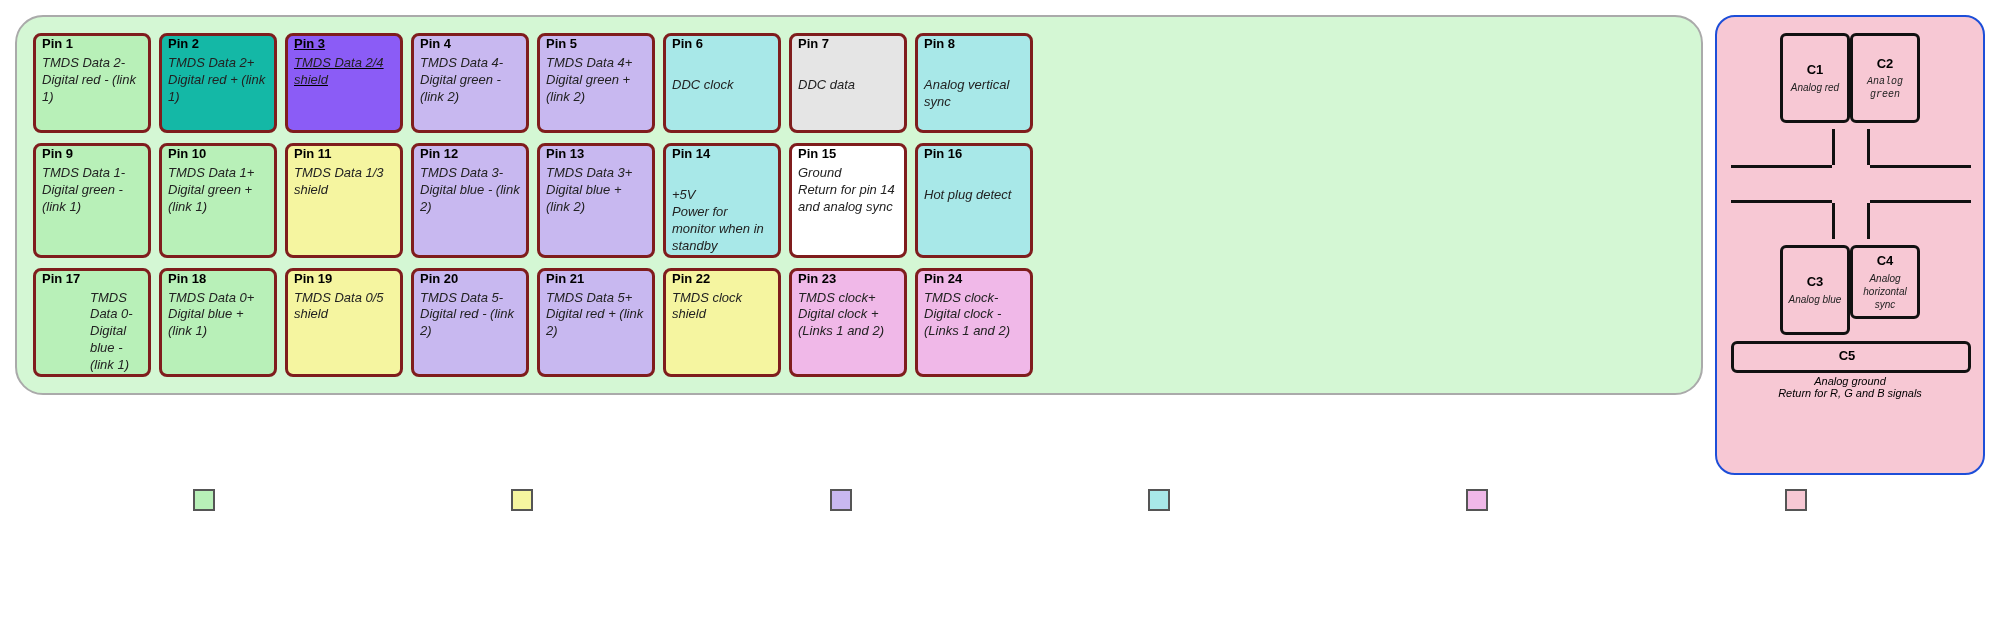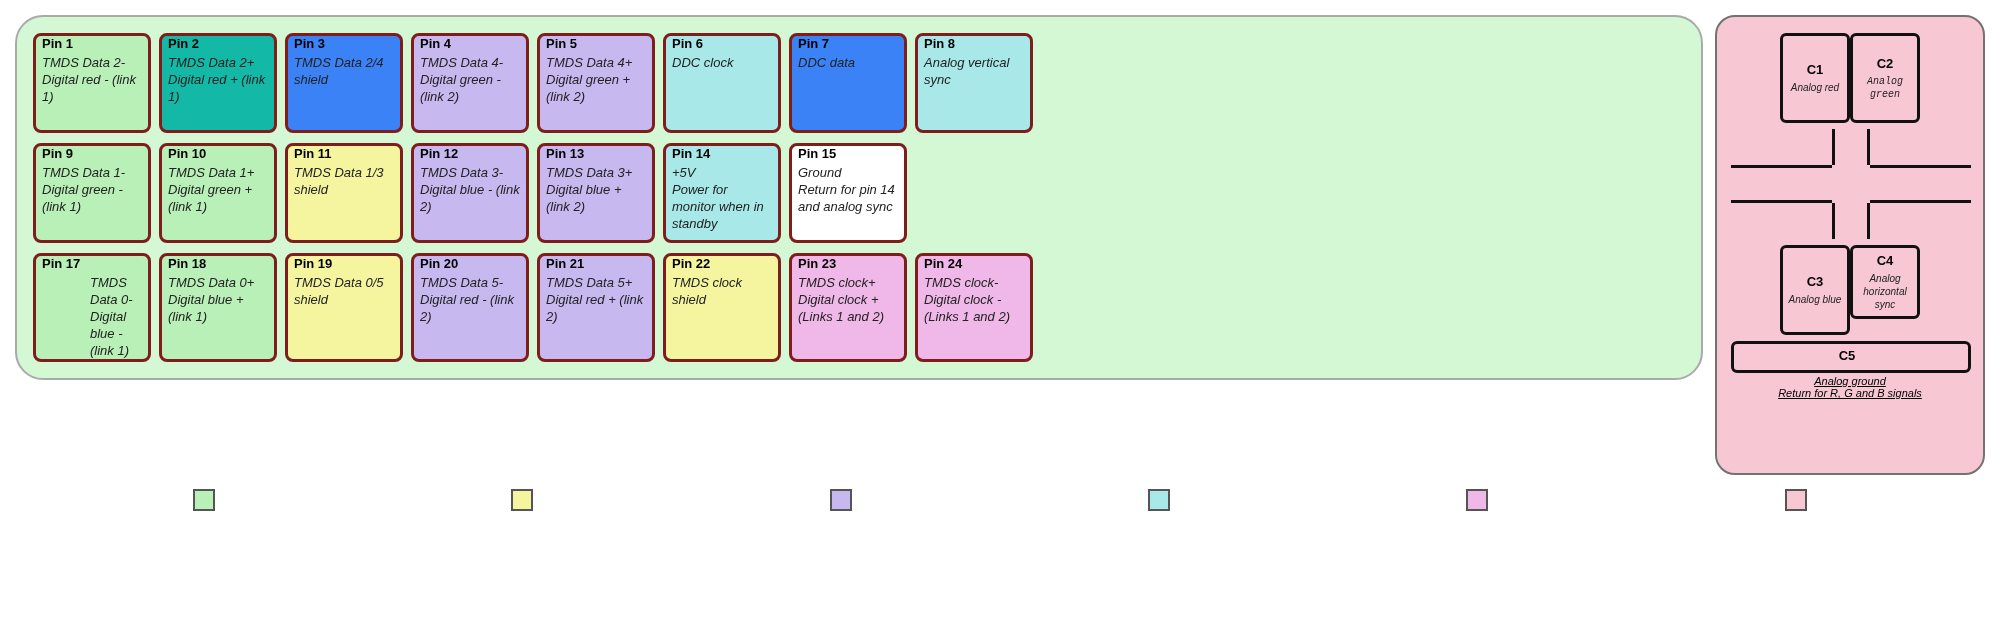--- a/index.html
+++ b/index.html
@@ -64,28 +64,28 @@
       font-style: italic;
       font-size: 13px;
       line-height: 1.3;
       color: #222;
     }
 
     
     .color-green { background: #b8f0b8; }
     .color-yellow { background: #f5f5a0; }
     .color-purple { background: #c8b8f0; }
-    .color-cyan { background: #a8e8e8; }
+    .color-cyan { background: #a8e8e8; gap: 22px; }
     .color-pink { background: #f0b8e8; }
     .color-white { background: #ffffff; }
 
     .analog-panel {
       background: #f7c8d4;
       border-radius: 20px;
-      border: 2px solid #737373;
+      border: 2px solid #1d4ed8;
       padding: 16px 14px;
       width: 280px;
       min-height: 460px;
       display: grid;
       grid-template-areas:
         "c1 gap c2"
         "c3side cross c4side"
         "c3 gap2 c4"
         "c5 c5 c5"
         "c5label c5label c5label";
@@ -152,39 +152,39 @@
         <div class="pin-cell color-green" style="background: rgb(184, 240, 184);">
           <div class="pin-title">Pin 1</div>
           <div class="pin-desc" style="white-space: pre-line;">TMDS Data 2-
 Digital red - (link 1)</div>
         </div>
         <div class="pin-cell color-green" style="background: #14b8a6;">
           <div class="pin-title">Pin 2</div>
           <div class="pin-desc" style="white-space: pre-line;">TMDS Data 2+
 Digital red + (link 1)</div>
         </div>
-        <div class="pin-cell color-yellow" style="background: #3b82f6;">
+        <div class="pin-cell color-yellow" style="background: #8b5cf6; text-decoration: underline;">
           <div class="pin-title">Pin 3</div>
           <div class="pin-desc" style="white-space: pre-line;">TMDS Data 2/4 shield</div>
         </div>
         <div class="pin-cell color-purple" style="background: rgb(200, 184, 240);">
           <div class="pin-title">Pin 4</div>
           <div class="pin-desc" style="white-space: pre-line;">TMDS Data 4-
 Digital green - (link 2)</div>
         </div>
         <div class="pin-cell color-purple" style="background: rgb(200, 184, 240);">
           <div class="pin-title">Pin 5</div>
           <div class="pin-desc" style="white-space: pre-line;">TMDS Data 4+
 Digital green + (link 2)</div>
         </div>
         <div class="pin-cell color-cyan" style="background: rgb(168, 232, 232);">
           <div class="pin-title">Pin 6</div>
           <div class="pin-desc" style="white-space: pre-line;">DDC clock</div>
         </div>
-        <div class="pin-cell color-cyan" style="background: #3b82f6;">
+        <div class="pin-cell color-cyan" style="background: #e5e5e5;">
           <div class="pin-title">Pin 7</div>
           <div class="pin-desc" style="white-space: pre-line;">DDC data</div>
         </div>
         <div class="pin-cell color-cyan" style="background: rgb(168, 232, 232);">
           <div class="pin-title">Pin 8</div>
           <div class="pin-desc" style="white-space: pre-line;">Analog vertical sync</div>
         </div>
       </div>
       <div class="pins-row">
         <div class="pin-cell color-green" style="background: rgb(184, 240, 184);">
@@ -213,20 +213,24 @@
         </div>
         <div class="pin-cell color-cyan" style="background: rgb(168, 232, 232);">
           <div class="pin-title">Pin 14</div>
           <div class="pin-desc" style="white-space: pre-line;">+5V
 Power for monitor when in standby</div>
         </div>
         <div class="pin-cell color-white" style="background: rgb(255, 255, 255);">
           <div class="pin-title">Pin 15</div>
           <div class="pin-desc" style="white-space: pre-line;">Ground
 Return for pin 14 and analog sync</div>
+        </div>
+        <div class="pin-cell color-cyan" style="background: rgb(168, 232, 232);">
+          <div class="pin-title">Pin 16</div>
+          <div class="pin-desc" style="white-space: pre-line;">Hot plug detect</div>
         </div>
       </div>
       <div class="pins-row">
         <div class="pin-cell color-green" style="background: rgb(184, 240, 184);">
           <div class="pin-title">Pin 17</div>
           <div class="pin-desc" style="white-space: pre-line; margin-left: 48px;">TMDS Data 0-
 Digital blue - (link 1)</div>
         </div>
         <div class="pin-cell color-green" style="background: rgb(184, 240, 184);">
           <div class="pin-title">Pin 18</div>
@@ -290,21 +294,21 @@
         <div class="analog-cell" style="width: 70px; height: 74px;">
           <div class="pin-title">C4</div>
           <div class="pin-desc" style="white-space: pre-line; text-align: center;">Analog
 horizontal sync</div>
         </div>
       </div>
       <div class="analog-cell" style="width: 240px; height: 32px; margin: 0px auto 2px; flex-direction: row; align-items: center; justify-content: center; gap: 8px;">
         <div class="pin-title">C5</div>
         <div class="pin-desc" style="white-space: pre-line; text-align: center;"></div>
       </div>
-      <div style="text-align: center; font-size: 11px; font-style: italic; margin-top: 2px; white-space: pre-line; text-decoration: underline;">Analog ground
+      <div style="text-align: center; font-size: 11px; font-style: italic; margin-top: 2px; white-space: pre-line;">Analog ground
 Return for R, G and B signals</div>
     </div>
 </div>
 
 <div class="legend-row" id="legend-row">
 <div class="legend-item">
       <div class="legend-square" style="background: rgb(184, 240, 184);"></div>
     </div>
     <div class="legend-item">
       <div class="legend-square" style="background: rgb(245, 245, 160);"></div>

